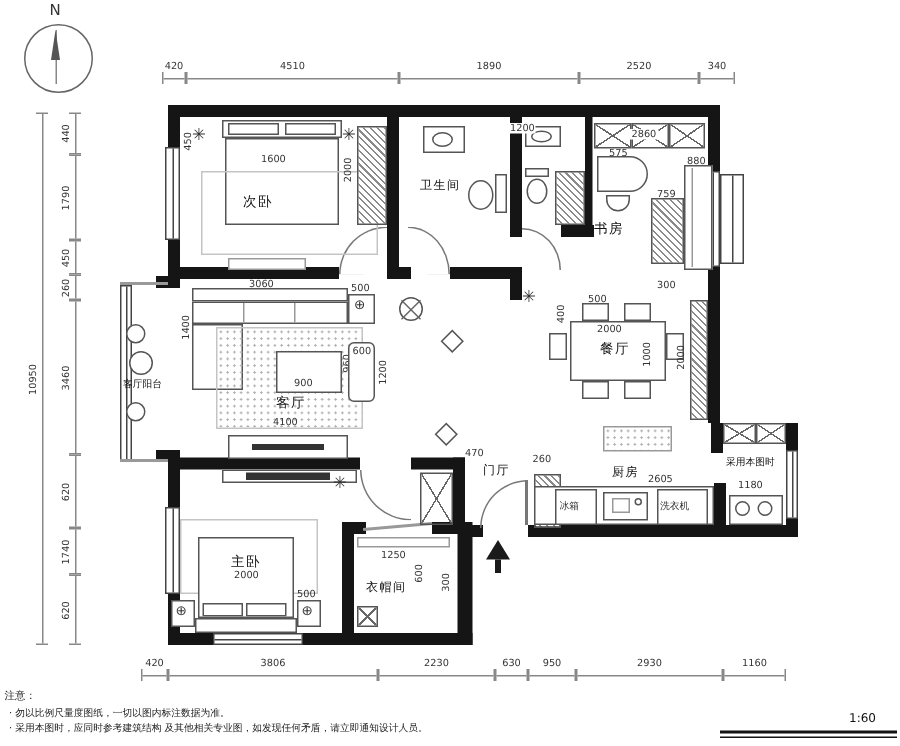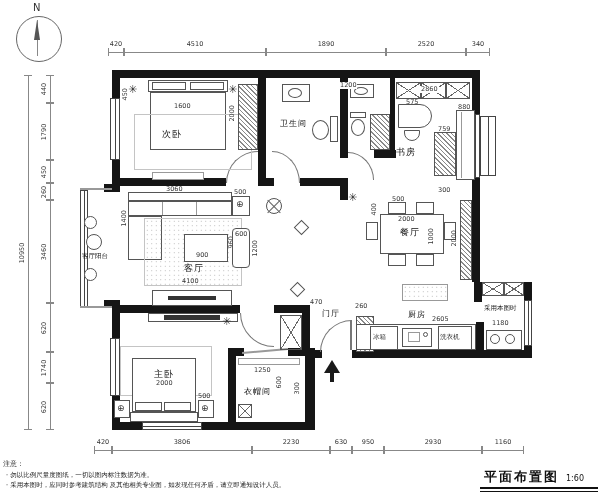--- a/index.html
+++ b/index.html
@@ -308,21 +308,20 @@
   <span class="lamp" style="left:201px;top:404px">⊕</span>
   <span class="slabel" style="left:198px;top:393px">500</span>
 
   <div class="f thin" style="left:238px;top:358px;width:62px;height:7px"></div>
   <span class="slabel" style="left:254px;top:367px">1250</span>
   <span class="slabel v" style="left:276px;top:376px">600</span>
   <span class="slabel v" style="left:294px;top:382px">300</span>
   <span class="rlabel" style="left:244px;top:386px;font-size:8px">衣帽间</span>
   <div class="xbox" style="left:238px;top:404px;width:14px;height:14px"></div>
 
-  <span class="title" style="left:484px;top:468px">平面布置图</span>
   <span class="scale" style="left:566px;top:474px">1:60</span>
   <div class="tline" style="left:480px;top:487px;width:118px;height:2px"></div>
   <div class="tline" style="left:480px;top:491px;width:118px;height:1px"></div>
 
   <span class="note h" style="left:3px;top:459px">注意：</span>
   <span class="note" style="left:6px;top:481px">· 采用本图时，应同时参考建筑结构 及其他相关专业图，如发现任何矛盾，请立即通知设计人员。</span>
   <span class="note" style="left:6px;top:471px">· 勿以比例尺量度图纸，一切以图内标注数据为准。</span>
 
 </div>
 

